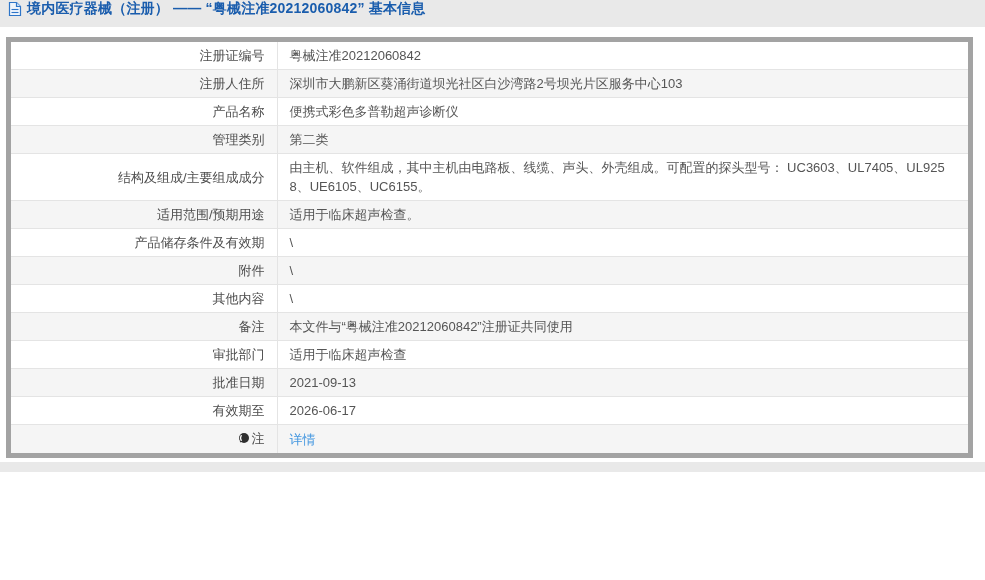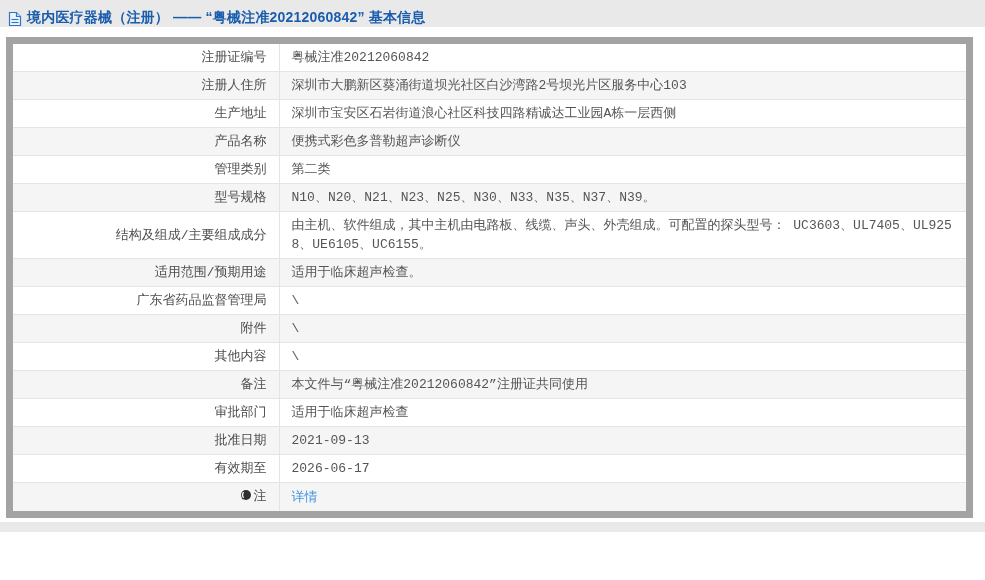--- a/index.html
+++ b/index.html
@@ -6,37 +6,36 @@
   html, body {
     margin: 0; padding: 0;
     width: 985px; height: 580px;
     background: #ffffff;
     font-family: "Liberation Sans", "DejaVu Sans", sans-serif;
     overflow: hidden;
   }
   .page-header {
     width: 100%; height: 27px;
     background: #e9e9e9;
-    display: flex; align-items: flex-end;
+    display: flex; align-items: flex-start;
     padding-left: 8px;
   }
   .doc-icon { flex: 0 0 auto; display: inline-flex; margin-top: 1px; }
   .page-title {
     margin-left: 5px;
     color: #1a5dad;
     font-size: 14px;
     font-weight: bold;
     letter-spacing: 0.2px;
     white-space: nowrap;
   }
   .table-wrap {
     margin: 10px 12px 0 6px;
-    border: 7px solid #a3a3a3;
+    border: 5px solid #a3a3a3;
     background: #ffffff;
-    font-family: Liberation Mono, monospace;
   }
   table.info-table {
     width: 100%;
     border-collapse: collapse;
     table-layout: fixed;
     font-size: 13px;
   }
   table.info-table tr:nth-child(even) { background: #f5f5f5; }
   table.info-table td {
     padding: 4px 12px;
@@ -91,45 +90,37 @@
     <tbody>
       <tr>
         <td class="lbl">注册证编号</td>
         <td class="val">粤械注准20212060842</td>
       </tr>
       <tr>
         <td class="lbl">注册人住所</td>
         <td class="val">深圳市大鹏新区葵涌街道坝光社区白沙湾路2号坝光片区服务中心103</td>
       </tr>
       <tr>
-        <td class="lbl">生产地址</td>
-        <td class="val">深圳市宝安区石岩街道浪心社区科技四路精诚达工业园A栋一层西侧</td>
-      </tr>
-      <tr>
         <td class="lbl">产品名称</td>
         <td class="val">便携式彩色多普勒超声诊断仪</td>
       </tr>
       <tr>
         <td class="lbl">管理类别</td>
         <td class="val">第二类</td>
-      </tr>
-      <tr>
-        <td class="lbl">型号规格</td>
-        <td class="val">N10、N20、N21、N23、N25、N30、N33、N35、N37、N39。</td>
       </tr>
       <tr>
         <td class="lbl">结构及组成/主要组成成分</td>
         <td class="val">由主机、软件组成，其中主机由电路板、线缆、声头、外壳组成。可配置的探头型号： UC3603、UL7405、UL9258、UE6105、UC6155。</td>
       </tr>
       <tr>
         <td class="lbl">适用范围/预期用途</td>
         <td class="val">适用于临床超声检查。</td>
       </tr>
       <tr>
-        <td class="lbl">广东省药品监督管理局</td>
+        <td class="lbl">产品储存条件及有效期</td>
         <td class="val">\</td>
       </tr>
       <tr>
         <td class="lbl">附件</td>
         <td class="val">\</td>
       </tr>
       <tr>
         <td class="lbl">其他内容</td>
         <td class="val">\</td>
       </tr>

